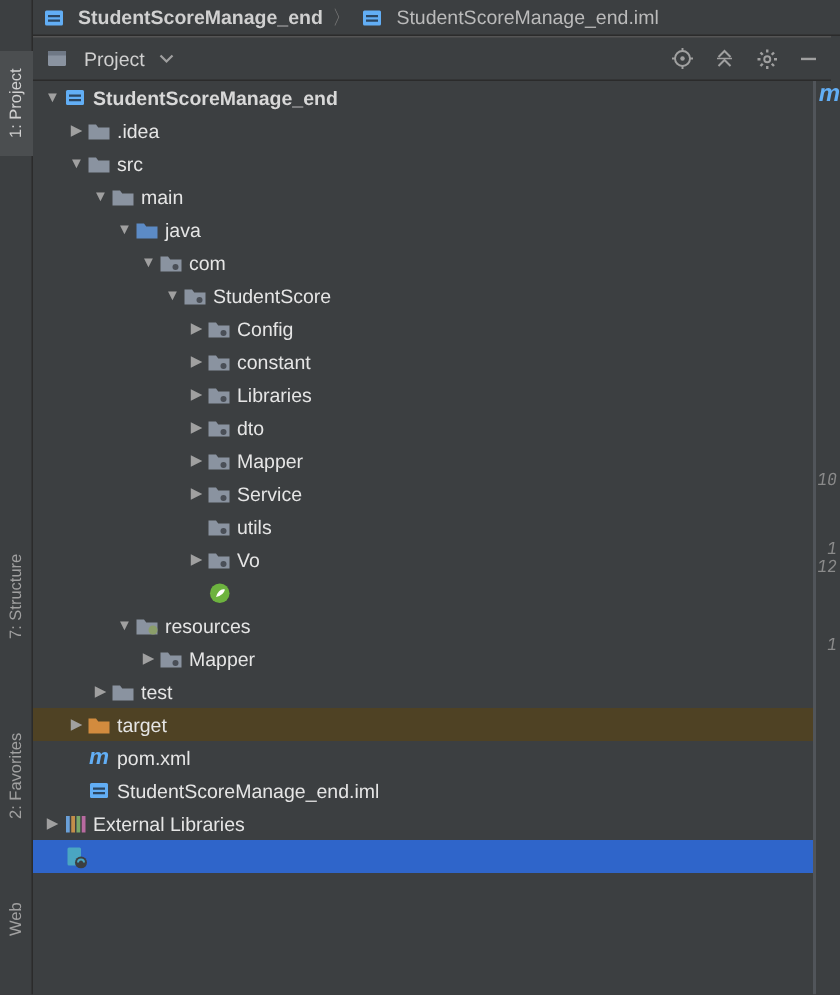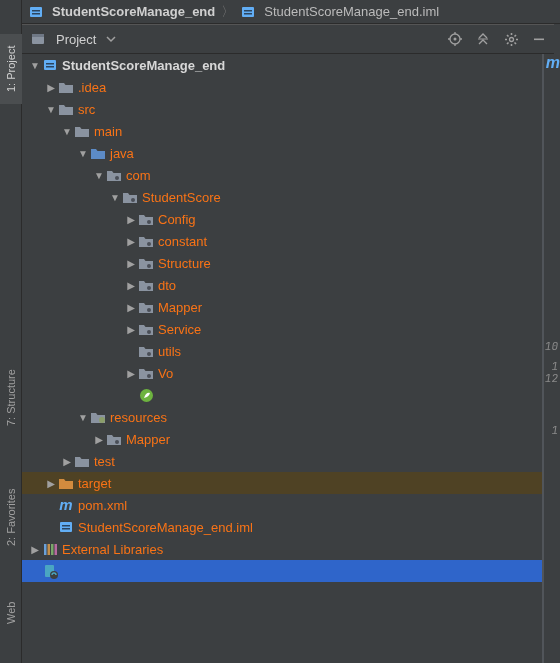--- a/index.html
+++ b/index.html
@@ -63,21 +63,21 @@
     height:22px; display:flex; align-items:center;
     padding-left:6px;
     white-space:nowrap;
     cursor:pointer;
   }
   .tree-row.sel-target { background:#4f4224; }
   .tree-row.sel { background:#2f65ca; color:#fff; }
   .indent { display:inline-block; }
   .arrow { width:14px; display:inline-flex; justify-content:center; color:#a0a0a0; font-size:10px; }
   .node-icon { width:16px; height:16px; display:inline-flex; align-items:center; justify-content:center; margin-right:4px; }
-  .label { color:#f97316; }
+  .label { color:#e5e5e5; }
   .label.bold { font-weight:bold; color:#d8d8d8; }
   .sel .label { color:#fff; }
   .path-hint { color:#777; margin-left:8px; font-size:12px; }
   
   .gutter {
     position:absolute; right:0; top:54px; width:18px; height:609px;
     border-left:2px solid #51555a;
     background:#3c3f41;
   }
   .gutter .gnum {
@@ -284,21 +284,21 @@
     </div>
     <div class="tree-row">
       <span class="indent" style="width:96px"></span>
       <span class="arrow">▶</span>
       <span class="node-icon">
         <svg width="16" height="14">
           <path d="M1 3 h5 l1.5 2 H15 v8 H1 z" fill="#8a93a0"></path>
           <circle cx="11" cy="10" r="2" fill="#4a4f57"></circle>
         </svg>
       </span>
-      <span class="label">Structure</span>
+      <span class="label">Libraries</span>
     </div>
     <div class="tree-row">
       <span class="indent" style="width:96px"></span>
       <span class="arrow">▶</span>
       <span class="node-icon">
         <svg width="16" height="14">
           <path d="M1 3 h5 l1.5 2 H15 v8 H1 z" fill="#8a93a0"></path>
           <circle cx="11" cy="10" r="2" fill="#4a4f57"></circle>
         </svg>
       </span>
@@ -442,17 +442,17 @@
           <circle cx="11" cy="11" r="4" fill="#3c3f41"></circle>
           <path d="M9 11 a2 2 0 1 1 4 0" stroke="#4aa6c2" stroke-width="1.3" fill="none"></path>
           <path d="M12.5 9.5 l1 1 l-1 0" fill="#4aa6c2"></path>
         </svg>
       </span>
     </div>
   </div>
 
 <div class="gutter">
   <span class="gm">m</span>
-<span class="gnum" style="top: 285px; margin-left: 16px;">10</span>
+<span class="gnum" style="top: 259px; margin-left: 16px;">10</span>
     <span class="gnum" style="top: 305px;">1</span>
     <span class="gnum" style="top: 317px;">12</span>
     <span class="gnum" style="top: 369px;">1</span>
   </div>
 
 </body></html>

